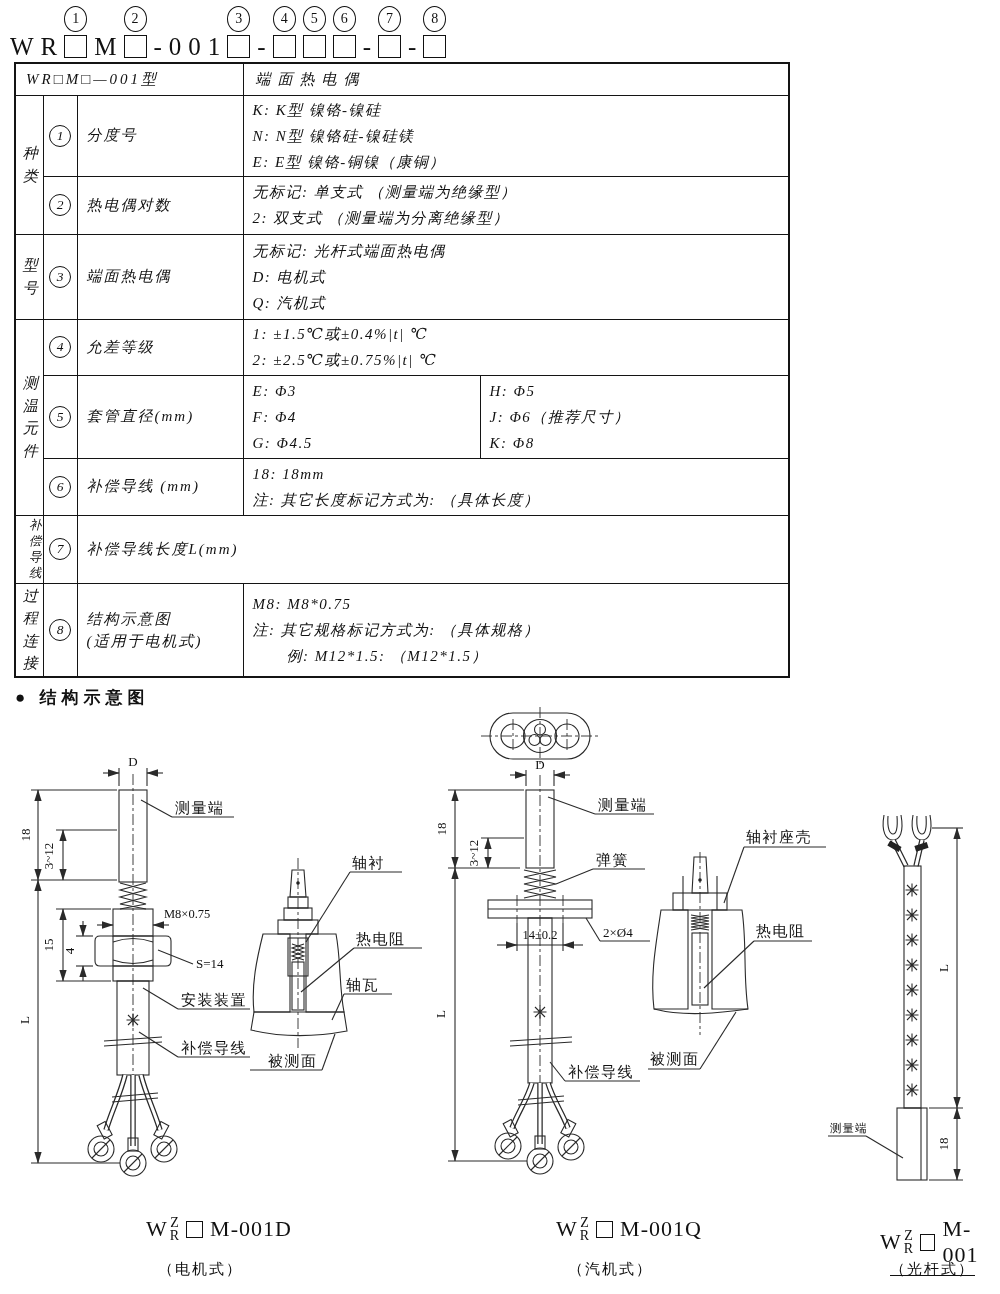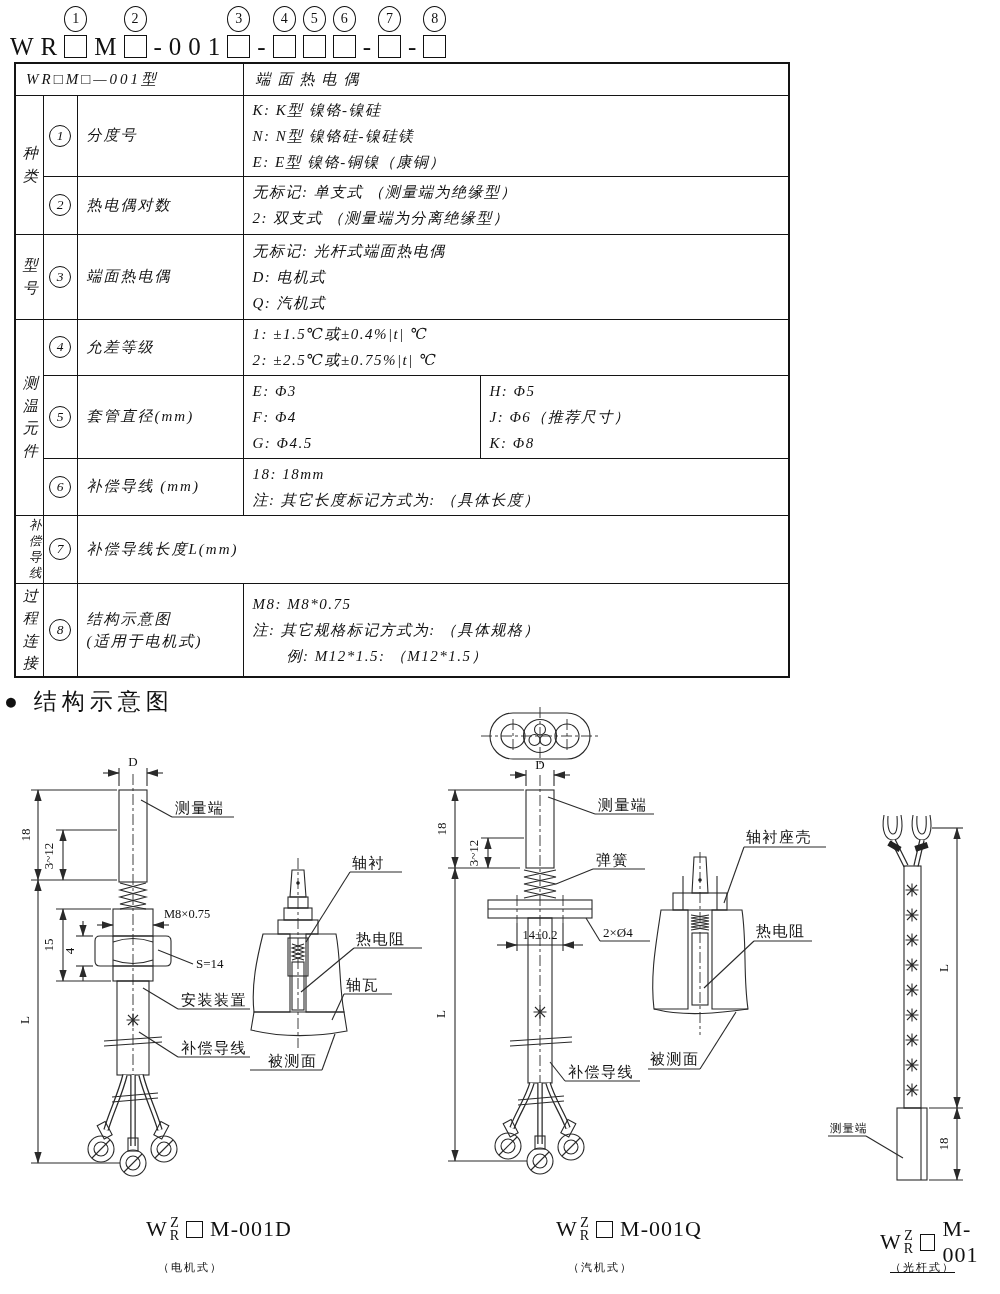--- a/index.html
+++ b/index.html
@@ -28,41 +28,41 @@
   .numcell .circ{margin:0 auto;width:20px;height:20px;font-size:13.5px;}
   .lab{padding-left:9px;letter-spacing:2px;}
   .lab .labline{line-height:22px;}
   .desc{padding-left:9px;}
   .desc .line{line-height:26px;letter-spacing:1.5px;white-space:nowrap;}
   .indent{padding-left:34px;}
   .hmodel{padding-left:10px;letter-spacing:3px;font-size:16px;}
   .hname{padding-left:12px;letter-spacing:7px;}
 
   
-  .sec-title{position:absolute;left:4px;top:686px;font-size:23px;font-weight:400;letter-spacing:5px;}
+  .sec-title{position:absolute;left:15px;top:686px;font-size:17px;font-weight:700;letter-spacing:5px;}
 
   
   .diagrams{position:absolute;left:0;top:700px;}
   .ln{stroke:#2a2a2a;stroke-width:1.1;fill:none;}
   .cl{stroke:#2a2a2a;stroke-width:0.9;stroke-dasharray:11 3 3 3;fill:none;}
   .wo{stroke:#2a2a2a;stroke-width:5.5;fill:none;}
   .wi{stroke:#ffffff;stroke-width:3;fill:none;}
   svg text{fill:#111;stroke:none;font-family:"Liberation Serif","DejaVu Serif",serif;}
   .lbl{font-size:15px;letter-spacing:1.5px;}
   .dim{font-size:13px;}
   .dimsm{font-size:12.5px;}
   .lblsm{font-size:11.5px;letter-spacing:1px;}
 
   
   .caption{position:absolute;display:flex;align-items:center;gap:3px;}
   .cap-w{font-size:22px;}
   .cap-zr{display:flex;flex-direction:column;font-size:14px;line-height:13px;text-align:center;}
   .cap-box{width:15px;height:15px;border:1.6px solid #111;margin:0 4px;}
   .cap-model{font-size:22px;letter-spacing:1px;}
-  .cap-type{position:absolute;font-size:11px;letter-spacing:2px;}
+  .cap-type{position:absolute;font-size:15px;letter-spacing:2px;}
 </style>
 </head>
 <body>
 
 <div id="page">
 
   <div class="code-row">
     <div class="unit">
         <span class="num"></span>
         <span class="ch">W</span>

